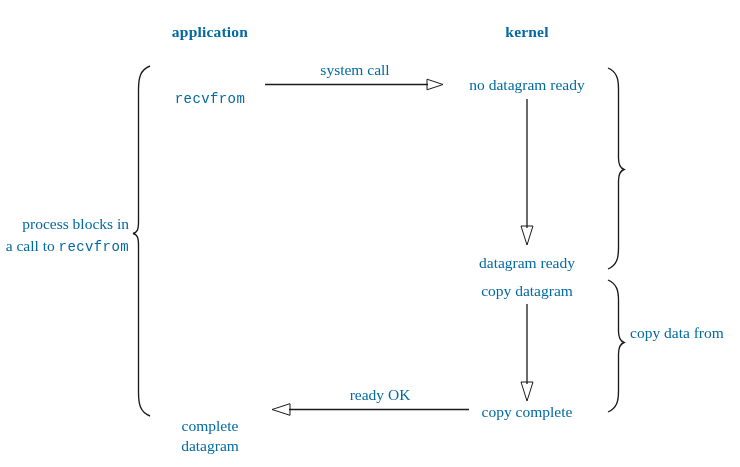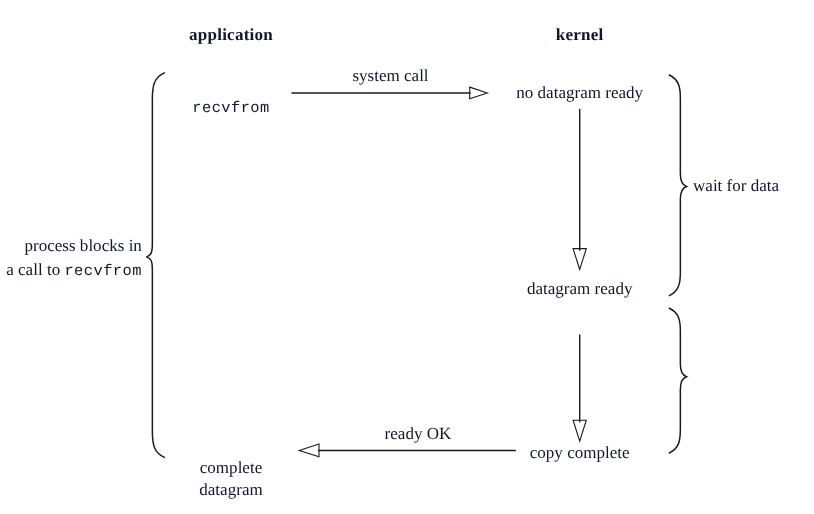--- a/index.html
+++ b/index.html
@@ -15,21 +15,21 @@
     background: #ffffff;
     overflow: hidden;
     font-family: "Liberation Serif", "DejaVu Serif", serif;
     color: #111111;
   }
   .lbl {
     position: absolute;
     font-family: "Liberation Serif", "DejaVu Serif", serif;
     font-size: 15.5px;
     line-height: 19px;
-    color: #0f172a;
+    color: #0369a1;
     white-space: nowrap;
   }
   .lbl.center {
     transform: translateX(-50%);
     text-align: center;
   }
   .lbl.right {
     transform: translateX(-100%);
     text-align: right;
   }
@@ -122,20 +122,21 @@
   <div class="lbl right" style="left:129px; top:236px;"><span>a call to </span><span class="mono">recvfrom</span></div>
 
   <div class="lbl center" style="left:355px; top:60px;">system call</div>
 
   <div class="lbl center" style="left:380px; top:385px;">ready OK</div>
 
   <div class="lbl center" style="left:527px; top:253px;">datagram ready</div>
 
   <div class="lbl center" style="left:527px; top:75px;">no datagram ready</div>
 
+  <div class="lbl center" style="left:527px; top:281px;">copy datagram</div>
 
   <div class="lbl center" style="left:527px; top:402px;">copy complete</div>
 
-  <div class="lbl" style="left:630px; top:160px;">wait for data</div>
 
+  <div class="lbl" style="left:630px; top:323px;">copy data from</div>
 
 
 </div>
 
 </body></html>

